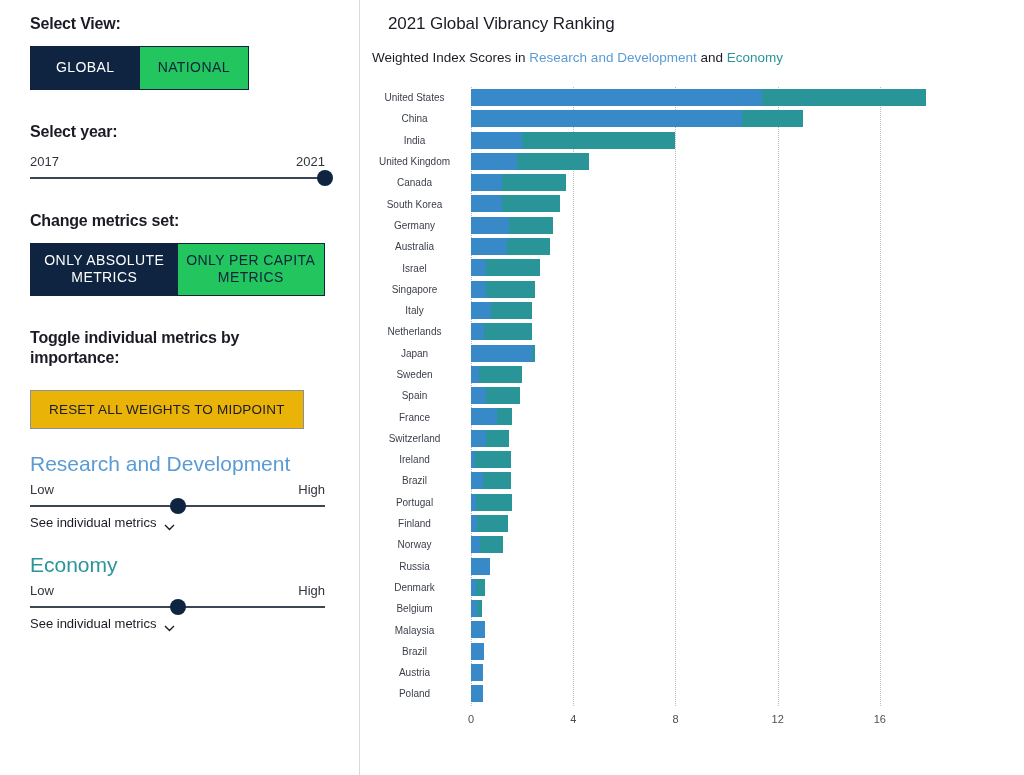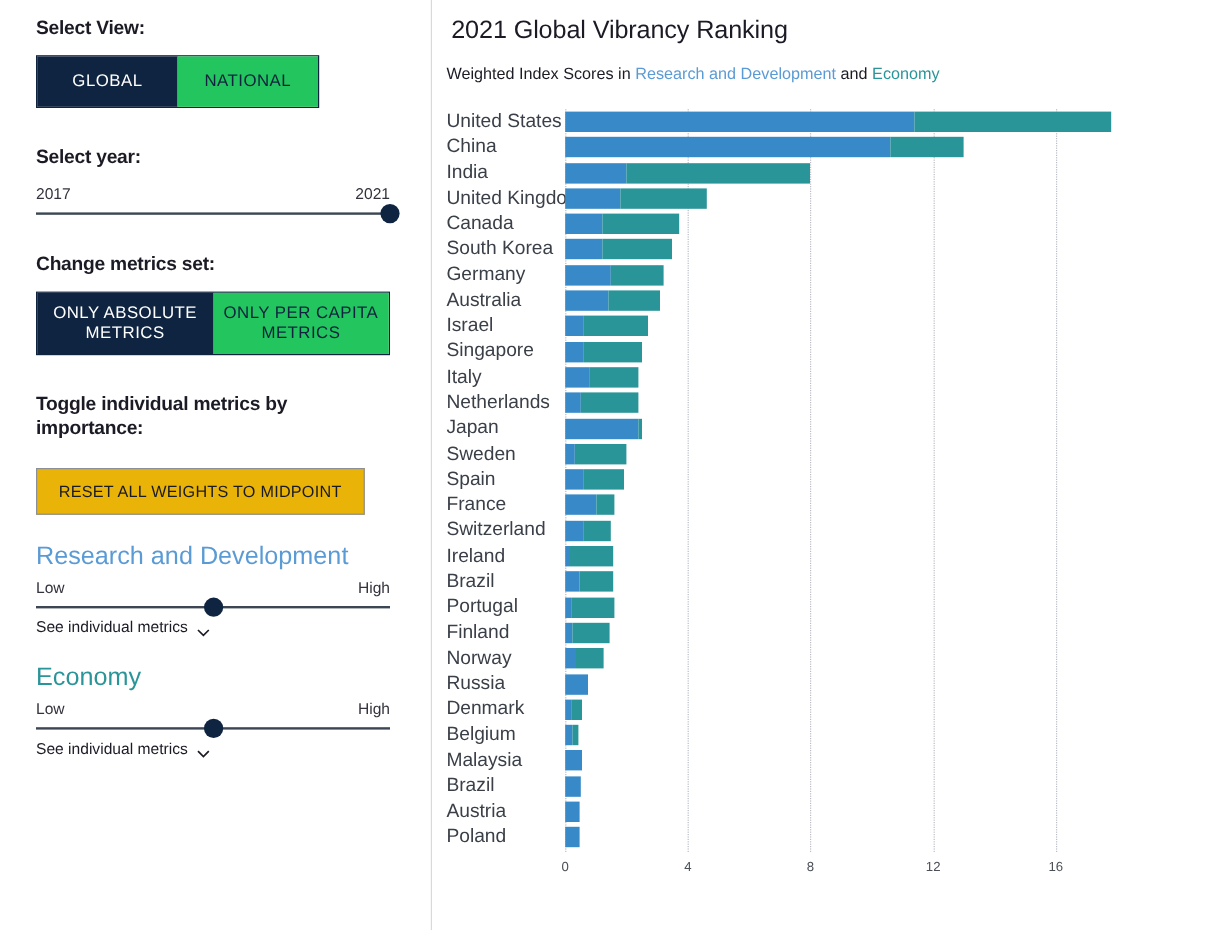--- a/index.html
+++ b/index.html
@@ -31,21 +31,21 @@
     color: #1b1b25;
     margin: 0 0 12px 0;
     line-height: 1.25;
     letter-spacing: -0.2px;
   }
   .section-title.mt { margin-top: 32px; }
 
   
   .toggle-group {
     display: flex;
-    width: 236px;
+    width: 219px;
     border: 1px solid #10233e;
     margin-bottom: 4px;
   }
   .toggle-group.wide { width: 295px; }
   .toggle-btn {
     flex: 1;
     text-align: center;
     padding: 12px 4px;
     font-size: 14px;
     letter-spacing: 0.4px;
@@ -120,24 +120,24 @@
     width: 11px; height: 7px;
   }
 
   
   #panel {
     flex: 1;
     position: relative;
     padding: 10px 18px 0 12px;
   }
   #chart-title {
-    font-size: 21px;
+    font-size: 17px;
     color: #1b1b25;
     font-weight: 400;
-    margin: 4px 0 0 4px;
+    margin: 4px 0 0 16px;
     letter-spacing: -0.1px;
   }
   #chart-subtitle {
     font-size: 13.5px;
     color: #1b1b25;
     margin-top: 16px;
   }
   #chart-subtitle .rnd { color: #5b9bd5; }
   #chart-subtitle .eco { color: #2a9599; }
 
@@ -167,23 +167,23 @@
   .row {
     position: relative;
     height: 21.3px;
     display: flex;
     align-items: center;
   }
   .row-label {
     position: absolute;
     right: calc(100% - 92px);
     width: 92px;
-    text-align: left;
+    text-align: center;
     padding-right: 7px;
-    font-size: 16px;
+    font-size: 10px;
     color: #3a3f48;
     white-space: nowrap;
   }
   .bar {
     position: absolute;
     left: 99px;
     height: 17px;
     top: 2px;
     display: flex;
   }

